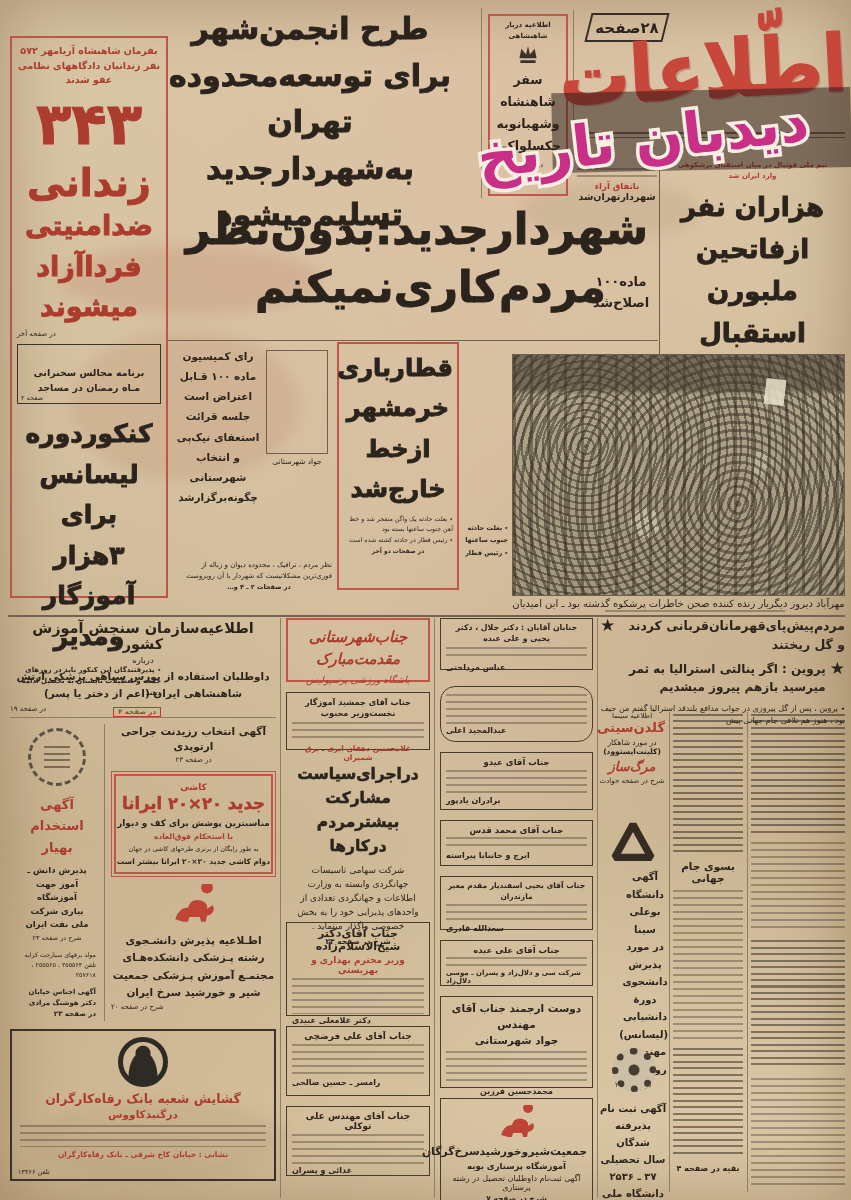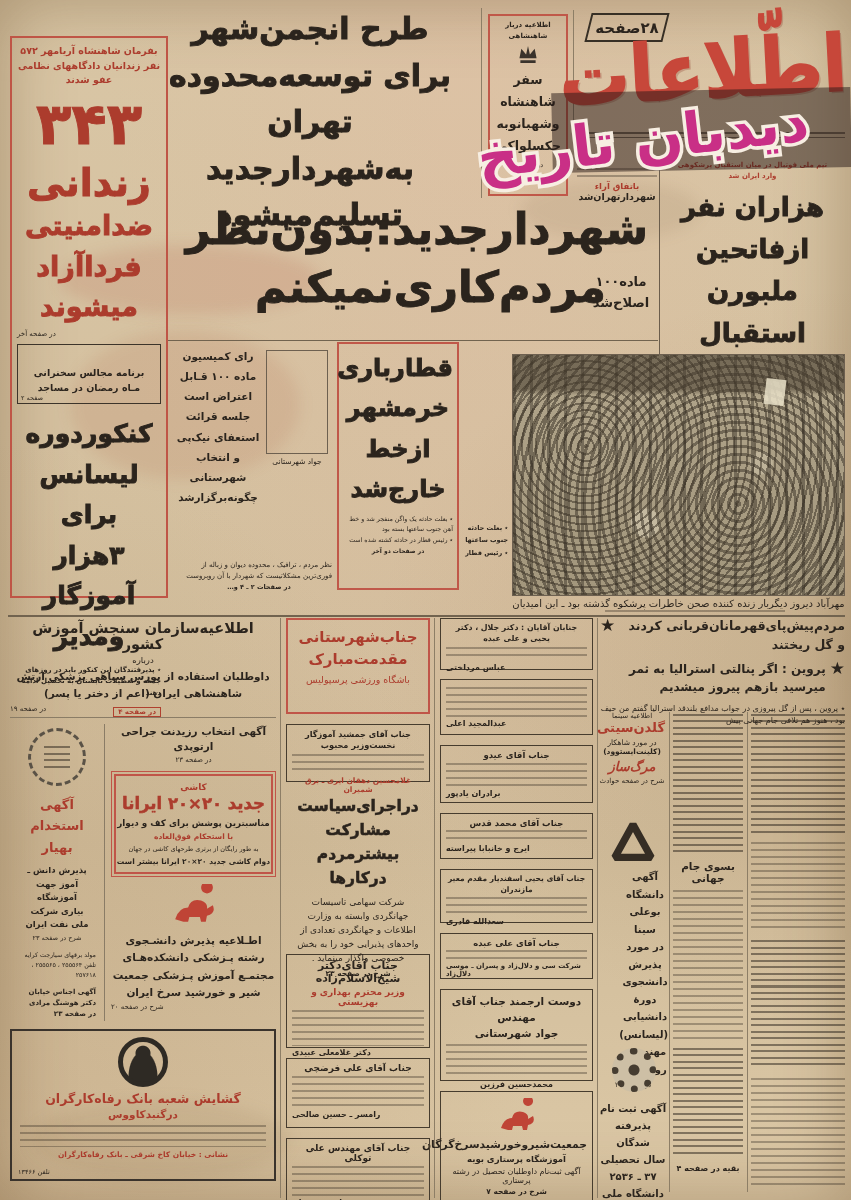--- a/index.html
+++ b/index.html
@@ -251,21 +251,21 @@
 ایران</div>
 
   </div>
 
   <div class="abs" style="left:440px;top:618px;width:153px;">
     <div class="adbox" style="height:52px;">
       <div class="bold center" style="font-size:7.8px;line-height:1.4;">جنابان آقایان : دکتر جلال ، دکتر یحیی و علی عبده</div>
       <div class="fxl" style="height:14px;margin-top:2px;"></div>
       <div class="sig">عباس مرداختی</div>
     </div>
-    <div class="adbox" style="height:56px;margin-top:9px;">
+    <div class="adbox" style="height:56px;margin-top:16px;border-radius:15px;">
       <div class="fxl" style="height:30px;margin-top:3px;"></div>
       <div class="sig">عبدالمجید اعلی</div>
     </div>
     <div class="adbox" style="height:58px;margin-top:10px;">
       <div class="bold center" style="font-size:8.5px;">جناب آقای عیدو</div>
       <div class="fxl" style="height:24px;margin-top:3px;"></div>
       <div class="sig">برادران یادپور</div>
     </div>
     <div class="adbox" style="height:46px;margin-top:10px;">
       <div class="bold center" style="font-size:8.5px;">جناب آقای محمد قدس</div>
@@ -295,21 +295,21 @@
           </svg>
       </div>
       <div class="bold ink" style="font-size:10.8px;margin-top:2px;">جمعیت‌شیروخورشیدسرخ‌گرگان</div>
       <div class="bold" style="font-size:8.5px;margin-top:3px;">آموزشگاه پرستاری بویه</div>
       <div style="font-size:8px;margin-top:3px;">آگهی ثبت‌نام داوطلبان تحصیل در رشته پرستاری</div>
       <div class="bold" style="font-size:7.5px;margin-top:2px;">شرح در صفحه ۷</div>
     </div>
   </div>
 
   <div class="abs" style="left:286px;top:618px;width:144px;">
-    <div class="center" style="border:2px solid #c05548;padding:8px 4px;height:96px;">
+    <div class="center" style="border:2px solid #c05548;padding:8px 4px;height:64px;font-style:italic;">
       <div class="red bold" style="font-size:15px;">جناب‌شهرستانی</div>
       <div class="red bold" style="font-size:15px;margin-top:4px;">مقدمت‌مبارک</div>
       <div class="red" style="font-size:9.5px;margin-top:6px;">باشگاه ورزشی پرسپولیس</div>
     </div>
     <div class="adbox" style="height:58px;margin-top:10px;">
       <div class="bold center" style="font-size:8.2px;line-height:1.4;">جناب آقای جمشید آموزگار نخست‌وزیر محبوب</div>
       <div class="fxl" style="height:20px;margin-top:2px;"></div>
       <div class="red bold center" style="font-size:7.5px;margin-top:2px;">غلامحسین دهقان ایری ـ برق شمیران</div>
     </div>
     <div style="margin-top:12px;height:150px;text-align:center;">

